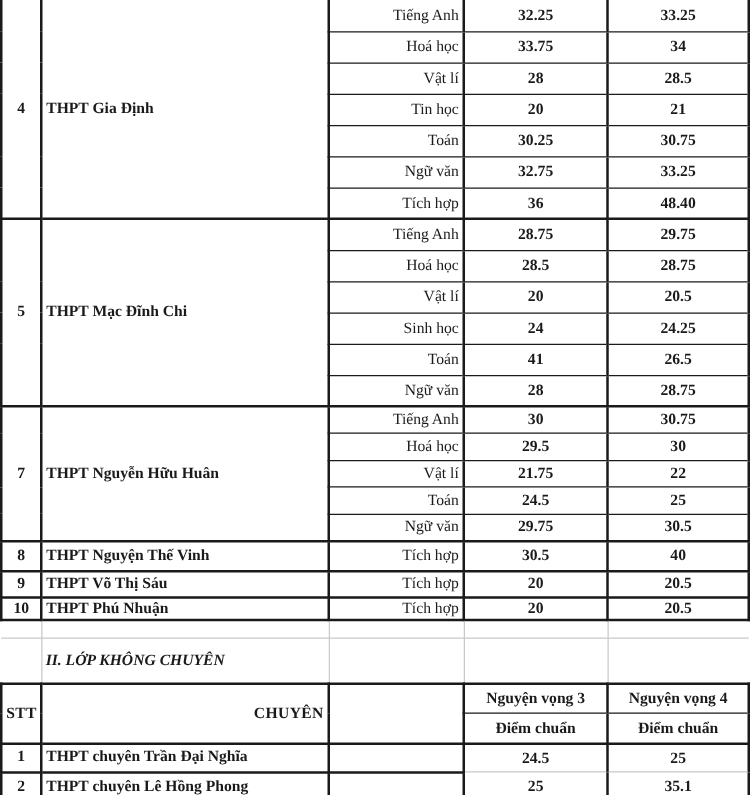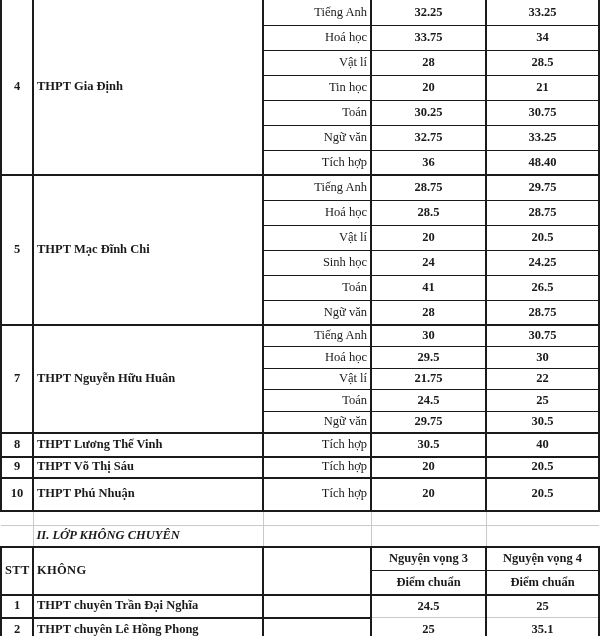--- a/index.html
+++ b/index.html
@@ -66,21 +66,21 @@
     text-align: center;
   }
   .hdr-sub {
     font-weight: bold;
     font-size: 10.5px;
     text-align: center;
   }
   .hdr-big {
     font-weight: bold;
     font-size: 12px;
-    text-align: left;
+    text-align: right;
     letter-spacing: .3px;
   }
   .small-num {
     font-weight: bold;
     font-size: 10.5px;
     text-align: center;
   }
 </style>
 </head>
 <body>
@@ -191,61 +191,61 @@
         <td class="bd-r bdb-thin ctr num">25</td>
       </tr>
       <tr style="height:21.5px">
         <td class="bd-r bd-b ctr subject">Ngữ văn</td>
         <td class="bd-r bd-b ctr num">29.75</td>
         <td class="bd-r bd-b ctr num">30.5</td>
       </tr>
 
       <tr style="height:24px">
         <td class="bd-l bd-r bd-b ctr stt">8</td>
-        <td class="bd-r bd-b lft schoolname">THPT Lương Thế Vinh</td>
+        <td class="bd-r bd-b lft schoolname">THPT Nguyện Thế Vinh</td>
         <td class="bd-r bd-b ctr subject">Tích hợp</td>
         <td class="bd-r bd-b ctr num">30.5</td>
         <td class="bd-r bd-b ctr num">40</td>
       </tr>
 
       <tr style="height:21px">
         <td class="bd-l bd-r bd-b ctr stt">9</td>
         <td class="bd-r bd-b lft schoolname">THPT Võ Thị Sáu</td>
         <td class="bd-r bd-b ctr subject">Tích hợp</td>
         <td class="bd-r bd-b ctr num">20</td>
         <td class="bd-r bd-b ctr num">20.5</td>
       </tr>
 
-      <tr style="height:33px">
+      <tr style="height:18px">
         <td class="bd-l bd-r bd-b ctr stt">10</td>
         <td class="bd-r bd-b lft schoolname">THPT Phú Nhuận</td>
         <td class="bd-r bd-b ctr subject">Tích hợp</td>
         <td class="bd-r bd-b ctr num">20</td>
         <td class="bd-r bd-b ctr num">20.5</td>
       </tr>
 
       <tr style="height:15px">
         <td class="bd-gray-r bd-gray-b"></td>
         <td class="bd-gray-r bd-gray-b"></td>
         <td class="bd-gray-r bd-gray-b"></td>
         <td class="bd-gray-r bd-gray-b"></td>
         <td class="bd-gray-b"></td>
       </tr>
 
-      <tr style="height:21px">
+      <tr style="height:36px">
         <td class="bd-gray-r"></td>
         <td class="bd-gray-r lft section-title">II. LỚP KHÔNG CHUYÊN</td>
         <td class="bd-gray-r"></td>
         <td class="bd-gray-r"></td>
         <td></td>
       </tr>
 
       <tr style="height:24px">
         <td rowspan="2" class="bd-l bd-t bd-r bd-b hdr-big">STT</td>
-        <td rowspan="2" class="bd-t bd-r bd-b hdr-big">KHÔNG</td>
+        <td rowspan="2" class="bd-t bd-r bd-b hdr-big">CHUYÊN</td>
         <td rowspan="2" class="bd-t bd-r bd-b"></td>
         <td class="bd-t bd-r bdb-thin hdr">Nguyện vọng 3</td>
         <td class="bd-t bd-r bdb-thin hdr">Nguyện vọng 4</td>
       </tr>
       <tr style="height:24px">
         <td class="bd-r bd-b hdr-sub">Điểm chuẩn</td>
         <td class="bd-r bd-b hdr-sub">Điểm chuẩn</td>
       </tr>
 
       <tr style="height:23px">

